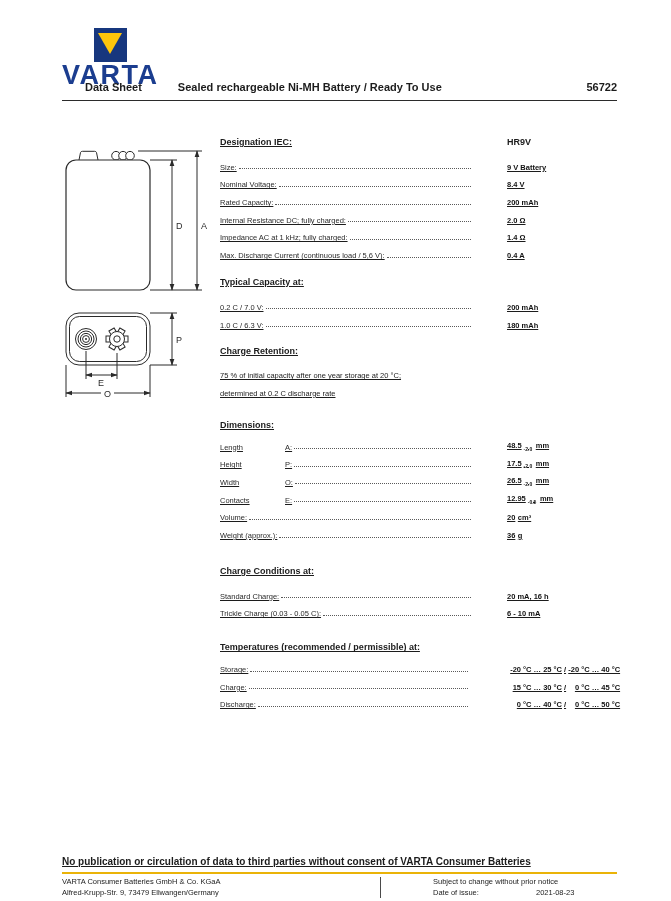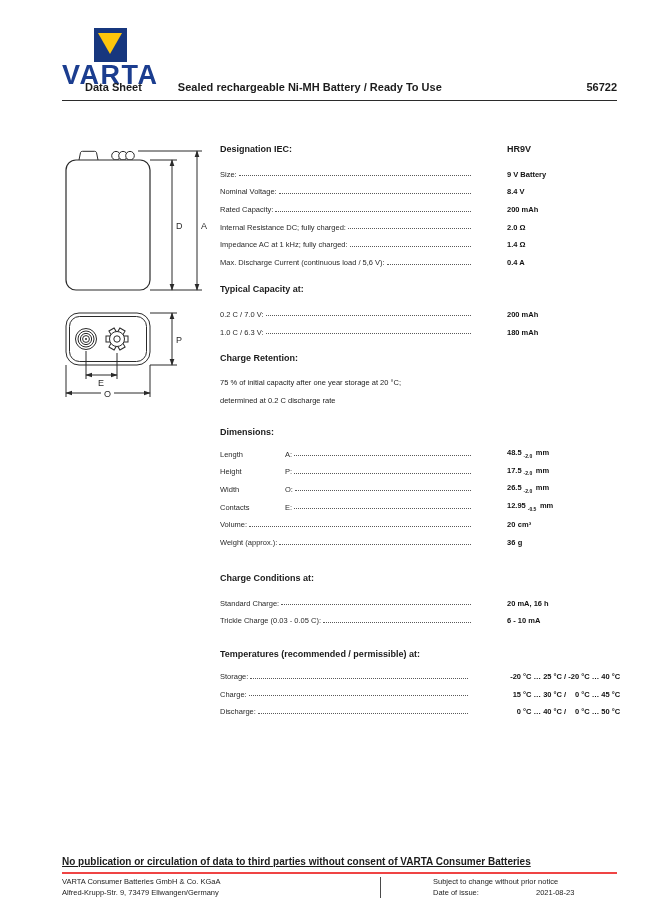--- a/index.html
+++ b/index.html
@@ -17,21 +17,21 @@
   .header-row{position:absolute;left:62px;top:81px;width:555px;display:flex;align-items:baseline;}
   .doc-type{font-size:11px;font-weight:bold;margin-left:23px;}
   .doc-title{font-size:11px;font-weight:bold;margin-left:36px;}
   .part-number{font-size:11px;font-weight:bold;margin-left:auto;}
   .header-rule{position:absolute;left:62px;top:100px;width:555px;border-top:1.5px solid #2b2b2b;}
 
   
   .drawing{position:absolute;left:50px;top:127px;}
 
   
-  .specs{position:absolute;left:220px;top:144px;width:402px;font-size:7.5px;}
+  .specs{position:absolute;left:220px;top:137px;width:402px;font-size:7.5px;text-decoration:underline;}
   .sec-heading{position:relative;font-size:9px;font-weight:bold;line-height:11px;}
   .heading-val{position:absolute;left:287px;top:0;}
   .h-typical{margin-top:17px;}
   .h-retention{margin-top:16px;}
   .h-dimensions{margin-top:22px;}
   .h-charge{margin-top:26px;}
   .h-temp{margin-top:24px;}
   .rows{margin-top:6px;}
   .rows-tight{margin-top:3px;}
   .spec-row{display:flex;align-items:flex-end;height:17.7px;}
@@ -45,21 +45,21 @@
   .unit{margin-left:2.5px;}
   .val-temp{display:flex;width:118px;}
   .t1{width:58px;text-align:right;}
   .t2{width:52px;text-align:right;}
   .tsep{margin:0 2px;}
   .ret-line{height:17.7px;display:flex;align-items:flex-end;}
 
   
   .footer-notice{position:absolute;left:62px;top:856px;font-size:10px;font-weight:bold;
         text-decoration:underline;white-space:nowrap;}
-  .footer-table{position:absolute;left:62px;top:872px;width:555px;border-top:2px solid #ef4444;
+  .footer-table{position:absolute;left:62px;top:872px;width:555px;border-top:2px solid #eab308;
         display:flex;padding-top:3px;font-size:7.5px;line-height:10.5px;}
   .footer-left{width:318px;flex:none;}
   .footer-right{flex:1;border-left:1px solid #4a4a4a;padding-left:52px;}
   .date-row{display:flex;}
   .date-label{width:103px;flex:none;}
 
   svg text{font-family:"Liberation Sans",sans-serif;font-size:9px;fill:#2a2a2a;}
 </style>
 </head>
 <body>

